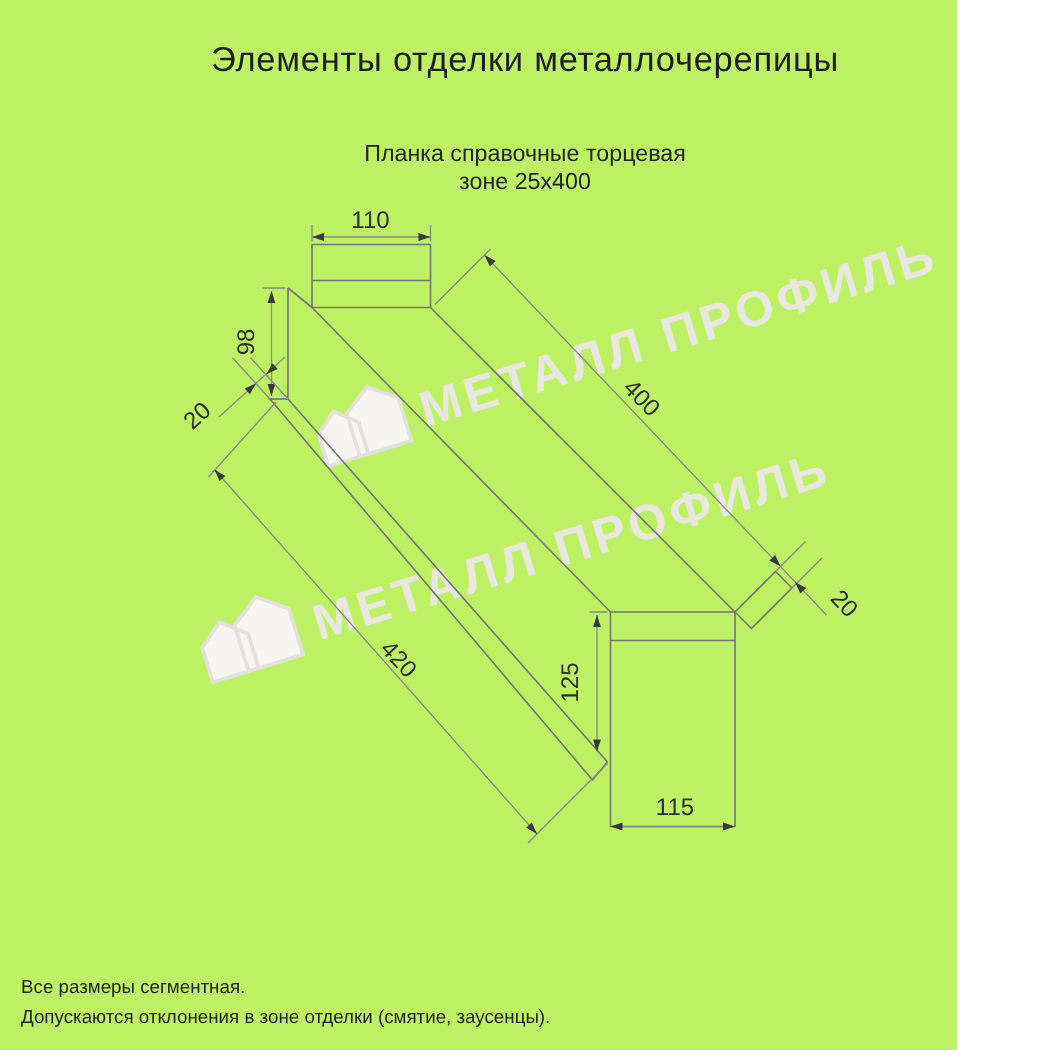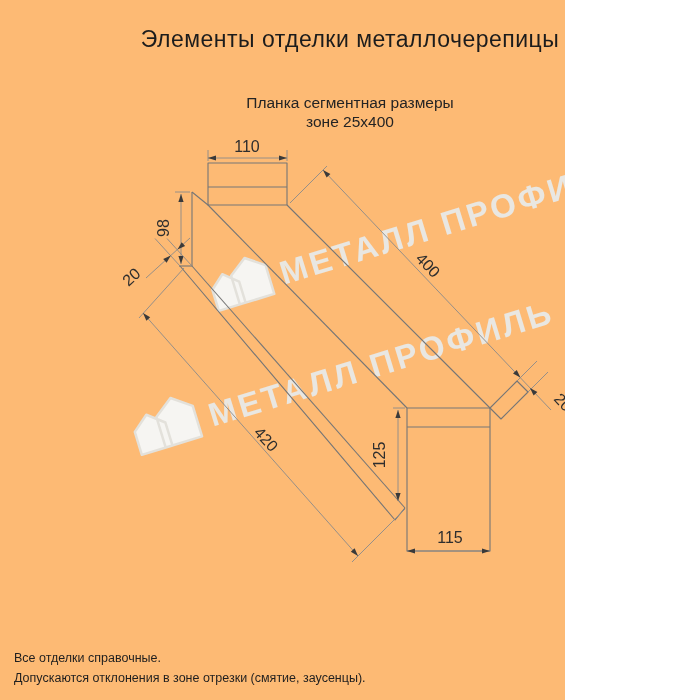--- a/index.html
+++ b/index.html
@@ -1,16 +1,16 @@
 <!DOCTYPE html>
 <html><head>
 <meta charset="utf-8">
 <style>
   html,body{margin:0;padding:0;background:#ffffff;}
-  .page{position:relative;width:565px;height:700px;background:#fdba74;overflow:hidden;
+  .page{position:relative;width:638px;height:700px;background:#bef264;overflow:hidden;
         font-family:"Liberation Sans", sans-serif;}
   .title{position:absolute;top:26px;left:0;width:700px;text-align:center;
          font-size:23px;color:#1c1c1c;letter-spacing:0.5px;}
   .subtitle{position:absolute;top:93px;left:0;width:700px;text-align:center;
             font-size:15.5px;line-height:19px;color:#242424;}
   .footnotes{position:absolute;left:14px;top:648px;font-size:12.5px;line-height:20px;color:#1f1f1f;}
   svg{position:absolute;left:0;top:0;}
   .part{stroke:#767676;stroke-width:1.1;fill:none;stroke-linejoin:round;}
   .dim{stroke:#8a8a8a;stroke-width:0.9;fill:none;}
   .arr{fill:#3a3a3a;stroke:none;}
@@ -20,21 +20,21 @@
   .wm-logo{stroke:#e3e1db;stroke-width:2.5;fill:#f6f5f2;stroke-linejoin:round;}
 </style>
 </head>
 <body>
 
 <div class="page">
 
   <div class="title">Элементы отделки металлочерепицы</div>
 
   <div class="subtitle">
-    <div>Планка сегментная размеры</div>
+    <div>Планка справочные торцевая</div>
     <div>зоне 25х400</div>
   </div>
 
   <svg width="700" height="700" viewBox="0 0 700 700">
 
     <g transform="translate(215,312) rotate(-17)">
       <path class="wm-logo" d="M4,0 L4,-22 L18,-34 L32,-22 L32,0 Z M26,0 L26,-30 L44,-43 L62,-30 L62,0 Z"></path>
       <text class="wm-text" x="74" y="-6">МЕТАЛЛ ПРОФИЛЬ</text>
     </g>
     <g transform="translate(138,456) rotate(-17)">
@@ -107,17 +107,17 @@
 
     <g>
       <path class="dim" d="M407,551 H490"></path>
       <path class="arr" d="M407,551 L415,548.4 L415,553.6 Z"></path>
       <path class="arr" d="M490,551 L482,548.4 L482,553.6 Z"></path>
       <text class="dimtxt" x="450" y="543">115</text>
     </g>
   </svg>
 
   <div class="footnotes">
-    <div>Все отделки справочные.</div>
-    <div>Допускаются отклонения в зоне отрезки (смятие, заусенцы).</div>
+    <div>Все размеры сегментная.</div>
+    <div>Допускаются отклонения в зоне отделки (смятие, заусенцы).</div>
   </div>
 
 </div>
 
 </body></html>

